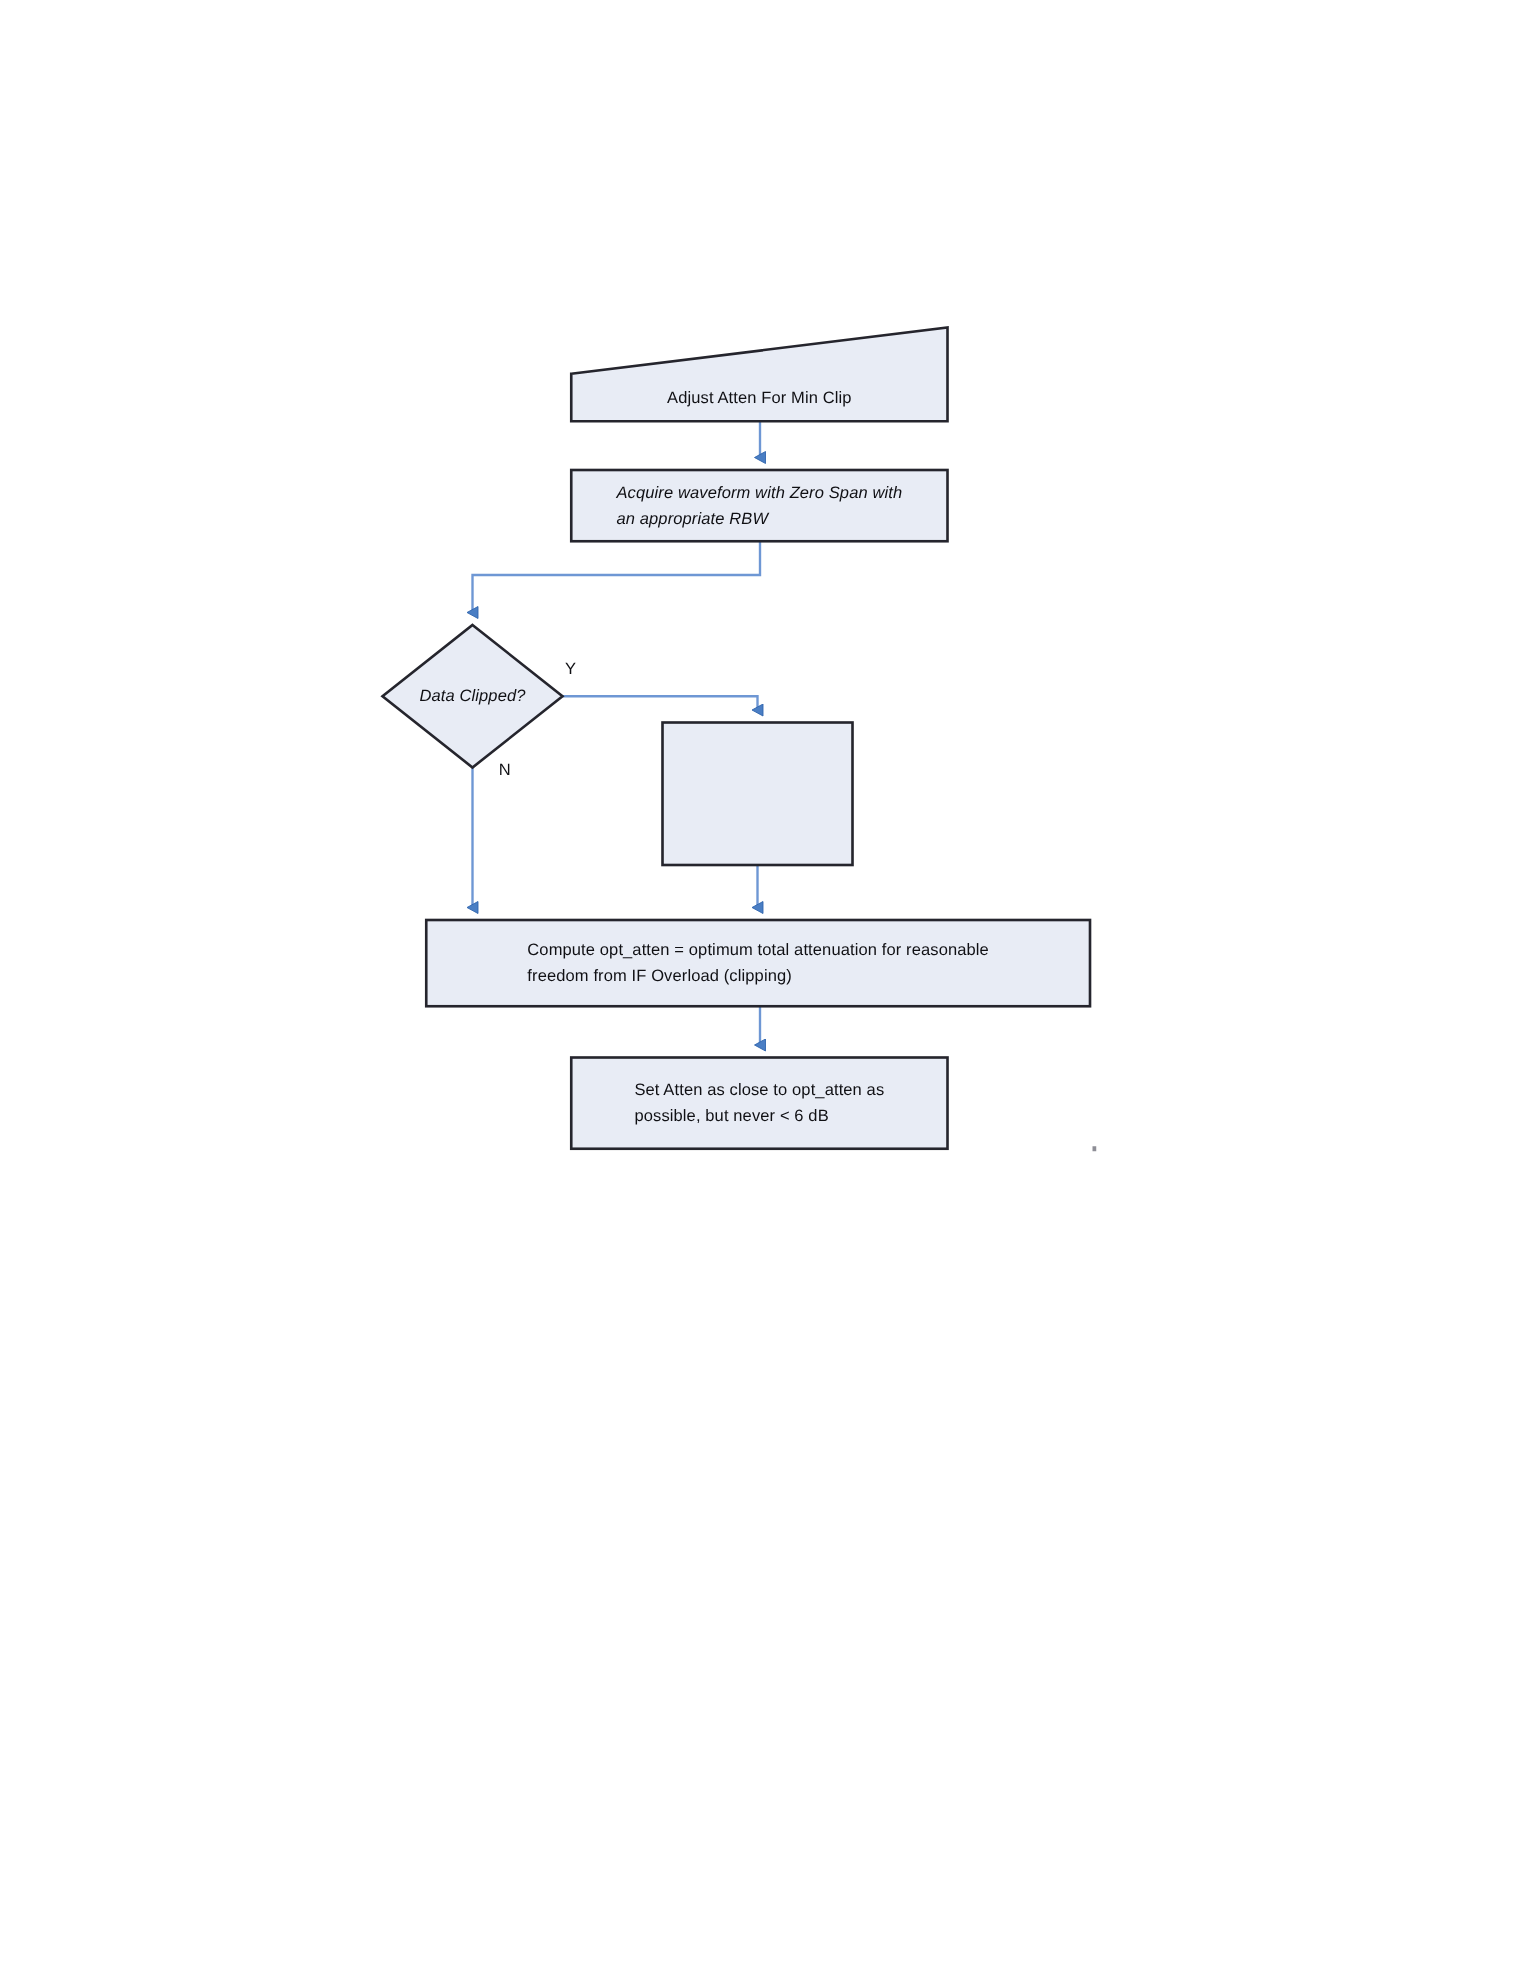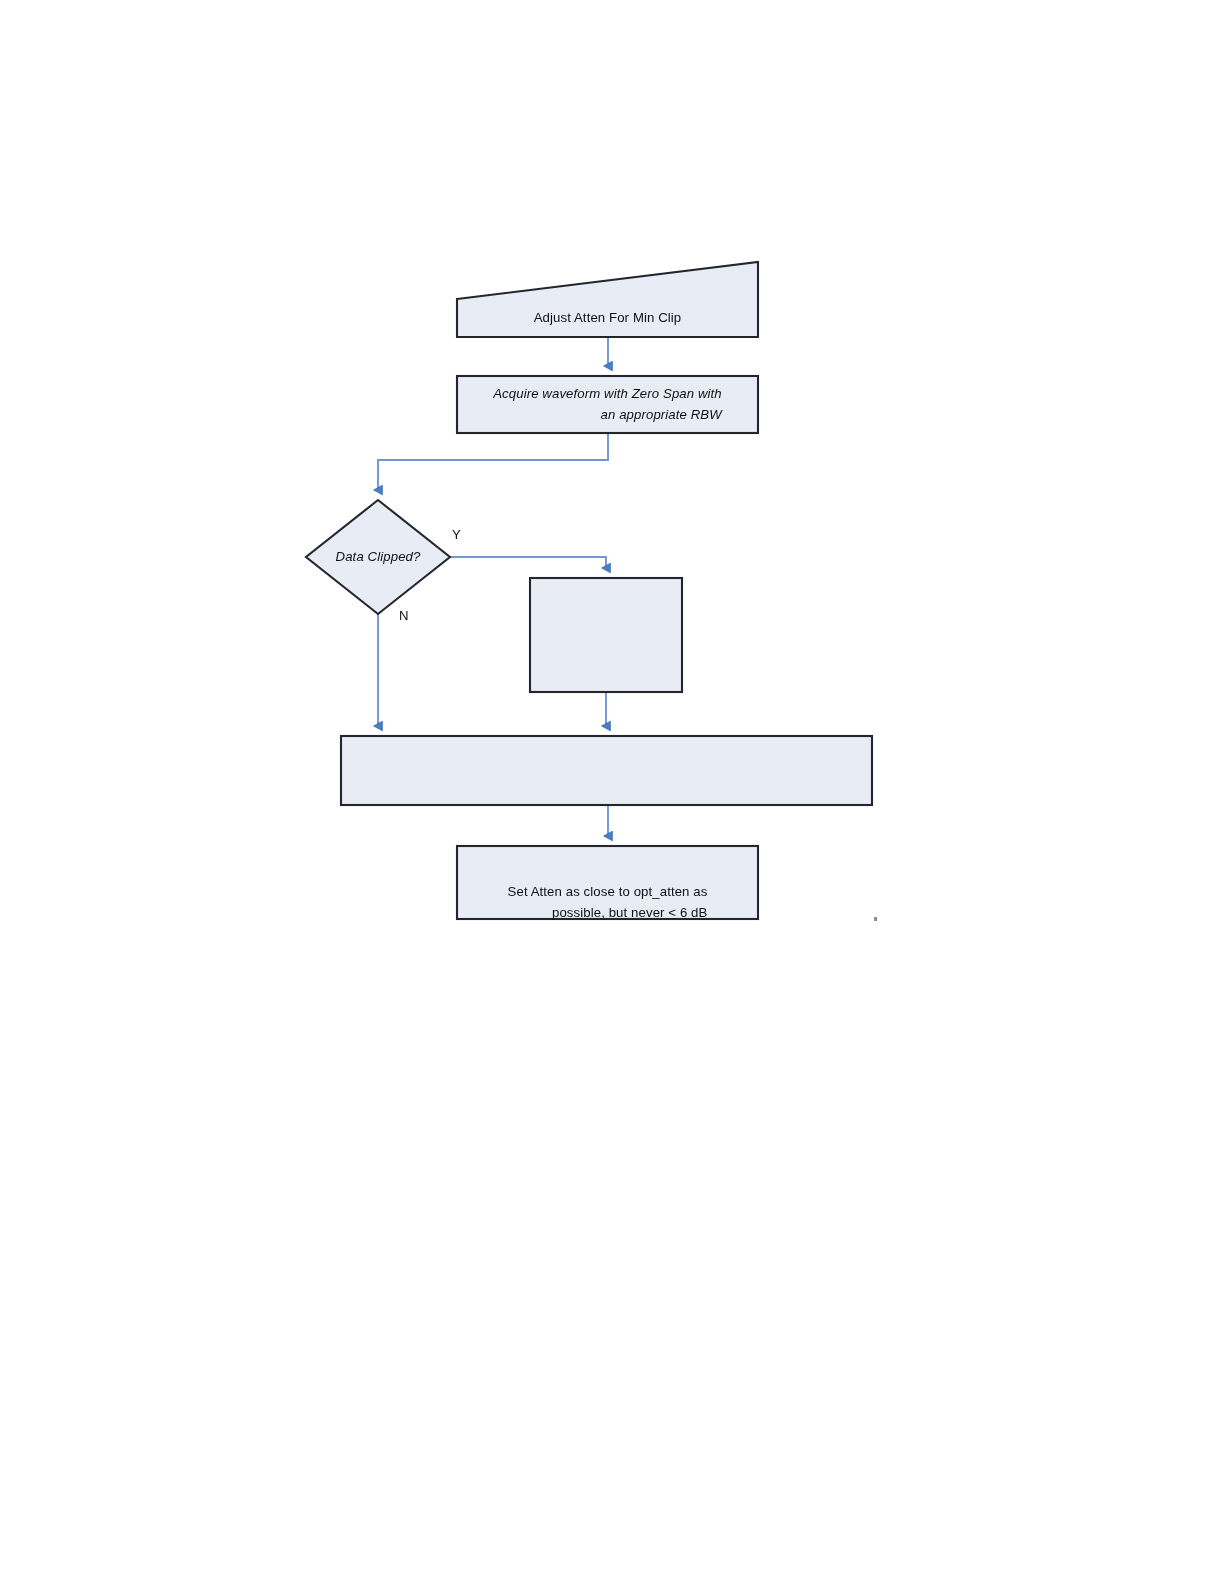--- a/index.html
+++ b/index.html
@@ -26,21 +26,21 @@
     left: 0;
     top: 0;
     width: 1224px;
     height: 1584px;
   }
   .node-label {
     position: absolute;
     display: flex;
     align-items: center;
     justify-content: center;
-    text-align: right;
+    text-align: left;
     font-family: "Liberation Sans", sans-serif;
     font-size: 13.2px;
     line-height: 1.55;
     color: #101014;
     letter-spacing: 0.1px;
     white-space: pre-line;
     pointer-events: none;
   }
   .edge-label {
     position: absolute;
@@ -99,22 +99,24 @@
   </svg>
 
   <div class="node-label" style="left:457px; top:299px; width:301px; height:38px;">Adjust Atten For Min Clip</div>
 
   <div class="node-label" style="left:459px; top:376px; width:297px; height:57px;font-style:italic;">Acquire waveform with Zero Span with
 an appropriate RBW</div>
 
   <div class="node-label" style="left:306px; top:541px; width:144px; height:32px;font-style:italic;">Data Clipped?</div>
 
 
+  <div class="node-label" style="left:342px; top:736px; width:529px; height:69px;">Compute opt_atten = optimum total attenuation for reasonable
+freedom from IF Overload (clipping)</div>
 
-  <div class="node-label" style="left:458px; top:846px; width:299px; height:73px;margin-top:20px;">Set Atten as close to opt_atten as
+  <div class="node-label" style="left:458px; top:846px; width:299px; height:73px;">Set Atten as close to opt_atten as
 possible, but never &lt; 6 dB</div>
 
   <div class="edge-label" style="left:452px; top:527px;">Y</div>
 
   <div class="edge-label" style="left:399px; top:608px;">N</div>
 
   <div class="speck" style="left:874px; top:917px;"></div>
 
 </div>
 

